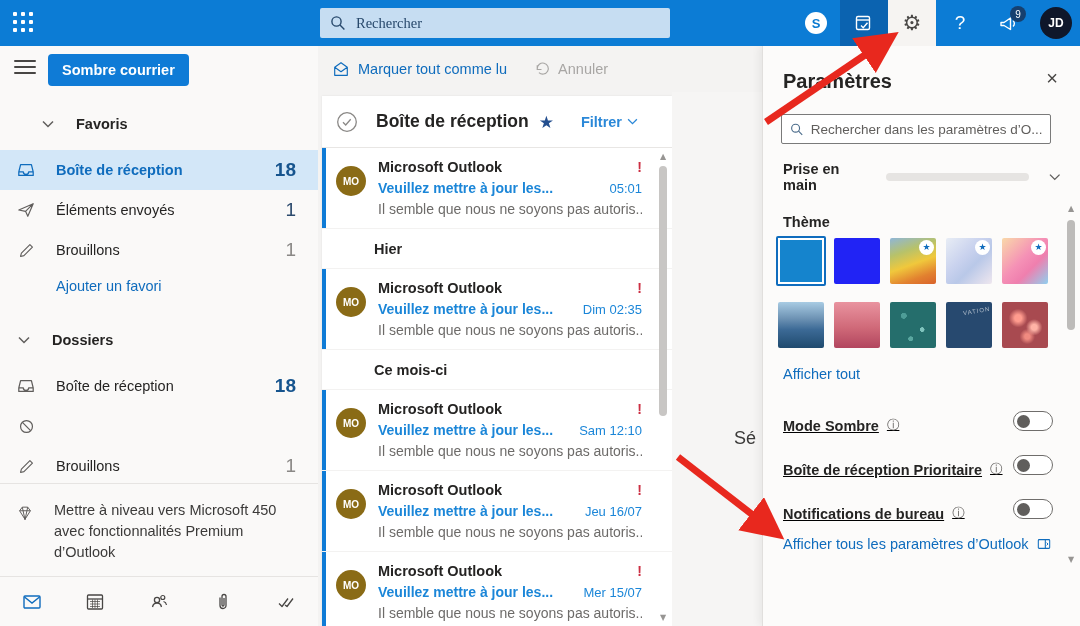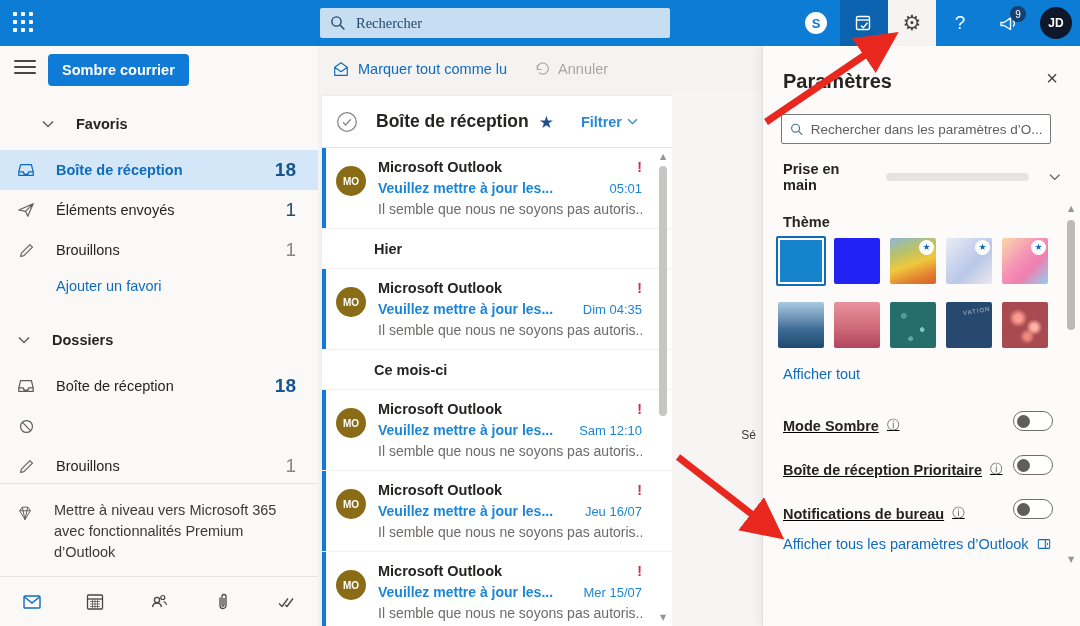--- a/index.html
+++ b/index.html
@@ -77,21 +77,21 @@
   .msubject { font-size:14px; font-weight:bold; color:#1b86d8; white-space:nowrap; overflow:hidden; }
   .mtime { font-size:13px; color:#1b86d8; flex:0 0 auto; margin-left:8px; }
   .mpreview { font-size:14px; color:#6d6b69; line-height:21px; white-space:nowrap; overflow:hidden; }
   .sectionrow { height:40px; display:flex; align-items:center; padding-left:52px; font-size:14.5px; font-weight:bold; color:#252423; background:#fff; border-bottom:1px solid #f3f2f1; }
   .list-scroll { position:absolute; right:4px; top:56px; width:10px; bottom:4px; }
   .list-scroll .thumb { position:absolute; left:1px; top:14px; width:8px; height:250px; border-radius:4px; background:#c8c6c4; }
   .scroll-arrow { position:absolute; left:0; width:10px; text-align:center; font-size:8px; color:#979593; font-family:"DejaVu Sans",sans-serif; }
 
   
   .readpane { position:absolute; left:672px; top:92px; width:90px; height:534px; background:#f6f5f4; }
-  .readpane .partial { position:absolute; right:6px; top:336px; font-size:12px; color:#3b3a39; }
+  .readpane .partial { position:absolute; right:6px; top:336px; font-size:18px; color:#3b3a39; }
 
   
   .settings { position:absolute; left:762px; top:46px; width:318px; height:580px; background:#fcfbfa; border-left:1px solid #e1dfdd; box-shadow:-3px 0 8px rgba(0,0,0,.06); }
   .set-title { position:absolute; left:20px; top:24px; font-size:20px; font-weight:bold; color:#252423; }
   .set-close { position:absolute; right:22px; top:22px; font-size:20px; color:#484644; cursor:pointer; line-height:1; }
   .set-search { position:absolute; left:18px; top:68px; width:270px; height:30px; border:1px solid #7a7a7a; border-radius:2px; background:#fff; display:flex; align-items:center; padding:0 8px; gap:7px; }
   .set-search input { border:0; outline:none; background:transparent; width:100%; font-size:13.5px; color:#605e5c; font-family:inherit; }
   .set-search input::placeholder { color:#605e5c; opacity:1; }
   .prise-row { position:absolute; left:20px; top:120px; width:278px; height:22px; display:flex; align-items:center; cursor:pointer; }
   .prise-label { font-size:14.5px; font-weight:bold; color:#252423; }
@@ -258,21 +258,21 @@
       <span class="nlabel">Brouillons</span>
       <span class="ncount count-grey">1</span>
     </div>
 
     <div class="divider-h" style="top:437px;"></div>
 
     <div class="upgrade">
       <span class="nicon"><svg width="18" height="18" viewBox="0 0 20 20">
             <path d="M4 7.5 L7 3.5 h6 l3 4 L10 17 z M4 7.5h12 M7 3.5l3 14 M13 3.5l-3 14" fill="none" stroke="currentColor" stroke-width="1.1" stroke-linejoin="round"></path>
           </svg></span>
-      <div class="utext">Mettre à niveau vers Microsoft 365 avec fonctionnalités Premium d’Outlook</div>
+      <div class="utext">Mettre à niveau vers Microsoft 450 avec fonctionnalités Premium d’Outlook</div>
     </div>
 
     <div class="bottombar">
       <div class="bbtn sel">
           <svg width="22" height="22" viewBox="0 0 22 22">
             <rect x="3" y="5" width="16" height="12" rx="1" fill="none" stroke="currentColor" stroke-width="1.4"></rect>
             <path d="M3.5 6 L11 12 L18.5 6" fill="none" stroke="currentColor" stroke-width="1.4"></path>
           </svg>
         </div>
       <div class="bbtn">
@@ -361,21 +361,21 @@
     <div class="mailrow">
       <span class="ubar"></span>
       <span class="mavatar">MO</span>
       <div class="mbody">
         <div class="mline">
             <span class="msender">Microsoft Outlook</span>
             <span class="mbang">!</span>
           </div>
         <div class="mline">
             <span class="msubject">Veuillez mettre à jour les...</span>
-            <span class="mtime">Dim 04:35</span>
+            <span class="mtime">Dim 02:35</span>
           </div>
         <div class="mpreview">Il semble que nous ne soyons pas autoris...</div>
       </div>
     </div>
 
     <div class="sectionrow">
         <span>Ce mois-ci</span>
       </div>
 
     <div class="mailrow">

